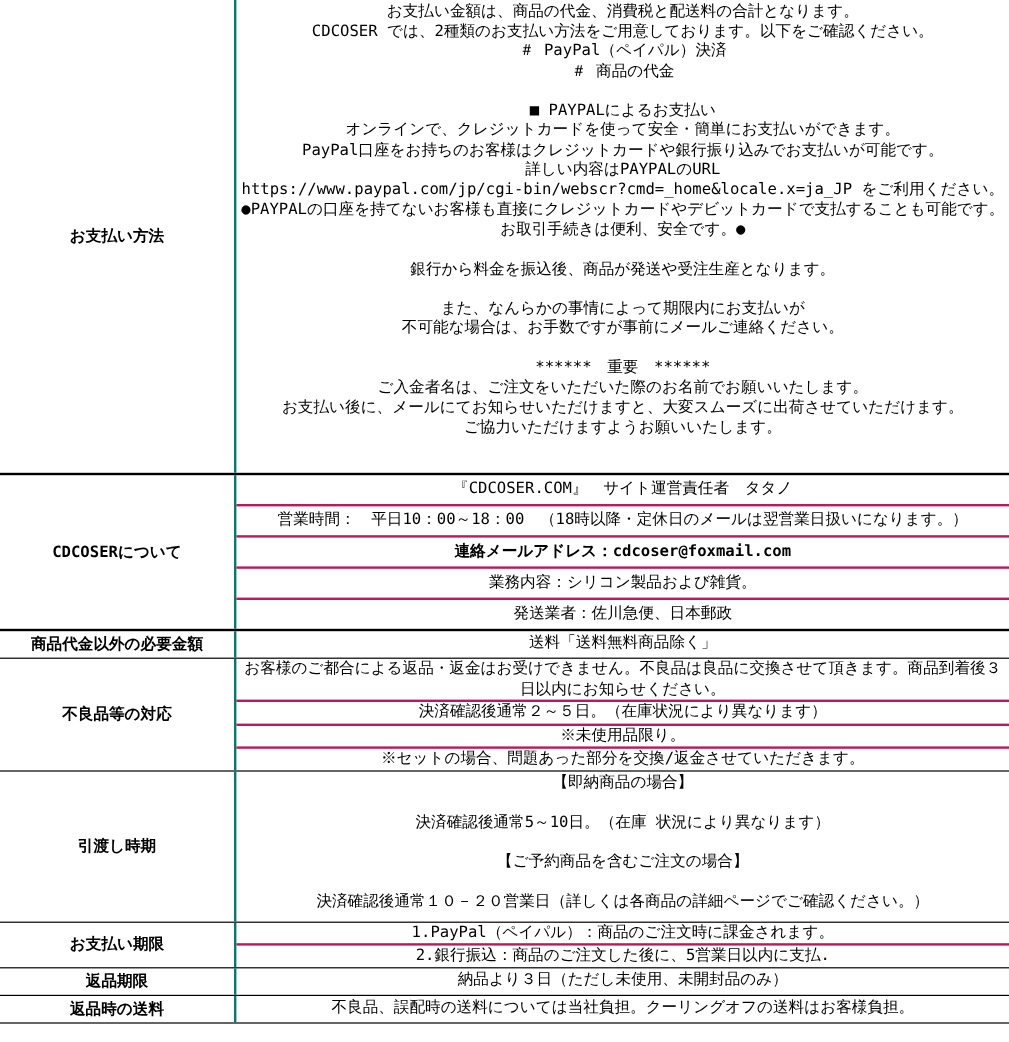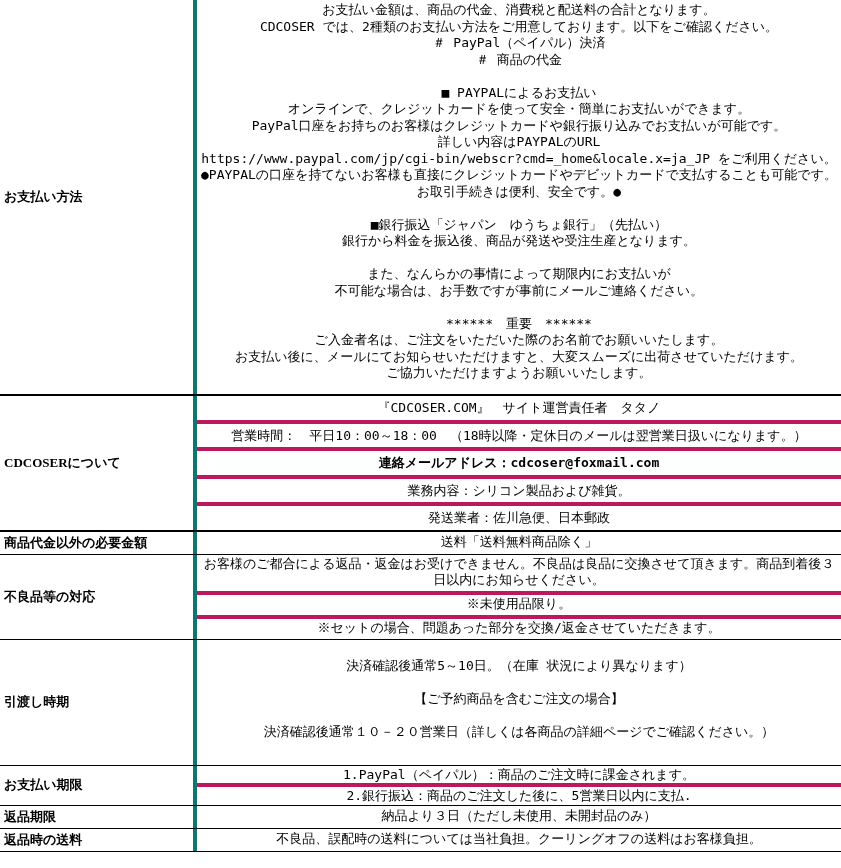--- a/index.html
+++ b/index.html
@@ -8,30 +8,30 @@
     font-family: "DejaVu Sans Mono", "Liberation Mono", monospace;
     font-size: 13px;
     color: #000000;
   }
   .page { width: 841px; height: 868px; overflow: hidden; display: flex; flex-direction: column; }
   .info-table { width: 100%; display: flex; flex-direction: column; flex: 1; }
   .row { display: flex; border-bottom: 1px solid #000000; }
   .row:last-of-type { border-bottom: 1px solid #000000; }
   .label-cell {
     flex: 0 0 197px;
-    border-right: 4px solid #0f766e;
+    border-right: 2px solid #0f766e;
     display: flex;
     align-items: center;
+    justify-content: center;
     text-align: center;
     font-weight: bold;
     padding: 2px 4px;
-    font-family: Liberation Serif, serif;
   }
   .content-cell { flex: 1 1 auto; min-width: 0; display: flex; flex-direction: column; text-align: center; }
-  .sub-cell { border-bottom: 4px solid #be185d; padding: 2px 4px 1px; flex: 1 1 auto; }
+  .sub-cell { border-bottom: 2px solid #be185d; padding: 2px 4px 1px; flex: 1 1 auto; }
   .sub-cell:last-child { border-bottom: none; }
   .line { line-height: 16.5px; min-height: 16.5px; word-break: break-all; }
   .line:empty::before { content: "\00a0"; }
   .bold { font-weight: bold; }
 
   .row-payment          { min-height: 396px; border-bottom-width: 2px; }
   .row-cdcoser          { min-height: 130px; border-bottom-width: 2px; }
   .row-cdcoser .sub-cell{ padding: 4px 4px 3px; }
   .row-extra-fee        { min-height: 21px; }
   .row-shipping-note    { min-height: 25px; }
@@ -61,21 +61,20 @@
           <div class="line">＃ 商品の代金</div>
           <div class="line"></div>
           <div class="line">■ PAYPALによるお支払い</div>
           <div class="line">オンラインで、クレジットカードを使って安全・簡単にお支払いができます。</div>
           <div class="line">PayPal口座をお持ちのお客様はクレジットカードや銀行振り込みでお支払いが可能です。</div>
           <div class="line">詳しい内容はPAYPALのURL</div>
           <div class="line">https://www.paypal.com/jp/cgi-bin/webscr?cmd=_home&amp;locale.x=ja_JP をご利用ください。</div>
           <div class="line">●PAYPALの口座を持てないお客様も直接にクレジットカードやデビットカードで支払することも可能です。</div>
           <div class="line">お取引手続きは便利、安全です。●</div>
           <div class="line"></div>
-          <div class="line">■銀行振込「ジャパン　ゆうちょ銀行」（先払い）</div>
           <div class="line">銀行から料金を振込後、商品が発送や受注生産となります。</div>
           <div class="line"></div>
           <div class="line">また、なんらかの事情によって期限内にお支払いが</div>
           <div class="line">不可能な場合は、お手数ですが事前にメールご連絡ください。</div>
           <div class="line"></div>
           <div class="line">******　重要　******</div>
           <div class="line">ご入金者名は、ご注文をいただいた際のお名前でお願いいたします。</div>
           <div class="line">お支払い後に、メールにてお知らせいただけますと、大変スムーズに出荷させていただけます。</div>
           <div class="line">ご協力いただけますようお願いいたします。</div>
         </div>
@@ -119,34 +118,38 @@
 
     <div class="row row-defective">
       <div class="label-cell">
         <span>不良品等の対応</span>
       </div>
       <div class="content-cell">
         <div class="sub-cell">
           <div class="line">お客様のご都合による返品・返金はお受けできません。不良品は良品に交換させて頂きます。商品到着後３日以内にお知らせください。</div>
         </div>
         <div class="sub-cell">
+          <div class="line">決済確認後通常２～５日。（在庫状況により異なります）</div>
+        </div>
+        <div class="sub-cell">
           <div class="line">※未使用品限り。</div>
         </div>
         <div class="sub-cell">
           <div class="line">※セットの場合、問題あった部分を交換/返金させていただきます。</div>
         </div>
       </div>
     </div>
 
     <div class="row row-delivery">
       <div class="label-cell">
         <span>引渡し時期</span>
       </div>
       <div class="content-cell">
         <div class="sub-cell">
+          <div class="line">【即納商品の場合】</div>
           <div class="line"></div>
           <div class="line">決済確認後通常5～10日。（在庫 状況により異なります）</div>
           <div class="line"></div>
           <div class="line">【ご予約商品を含むご注文の場合】</div>
           <div class="line"></div>
           <div class="line">決済確認後通常１０－２０営業日（詳しくは各商品の詳細ページでご確認ください。）</div>
         </div>
       </div>
     </div>
 

